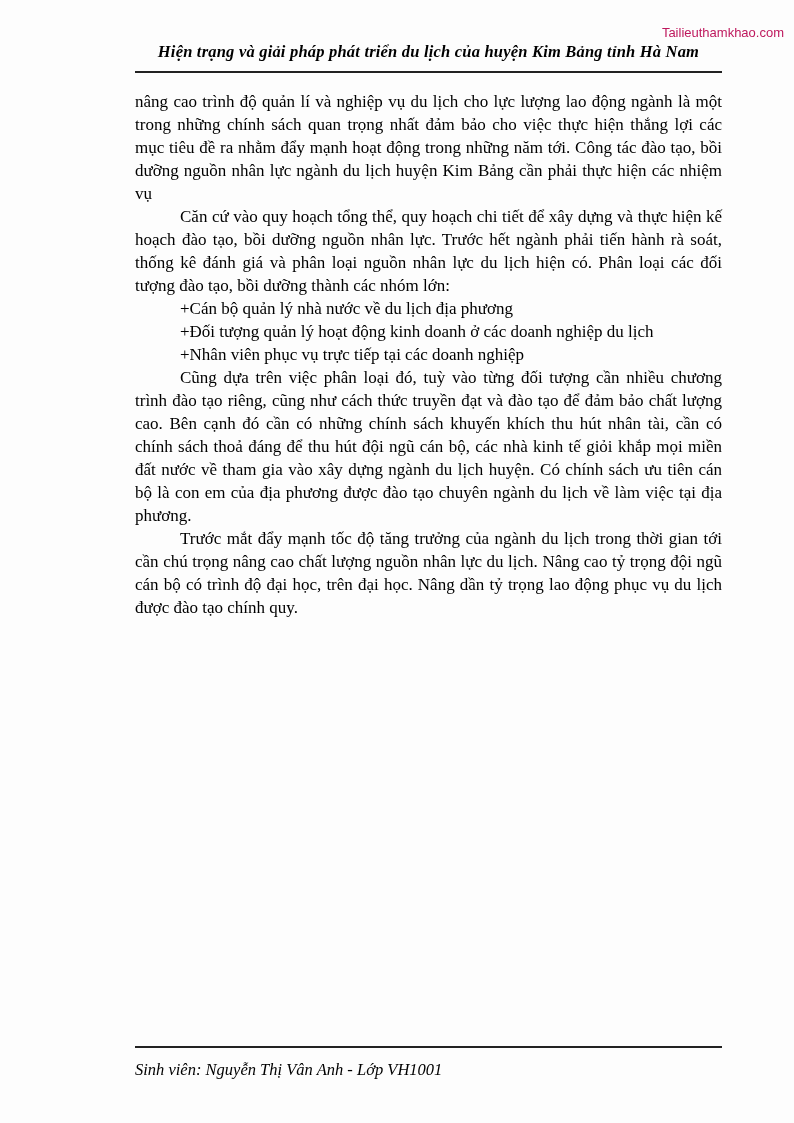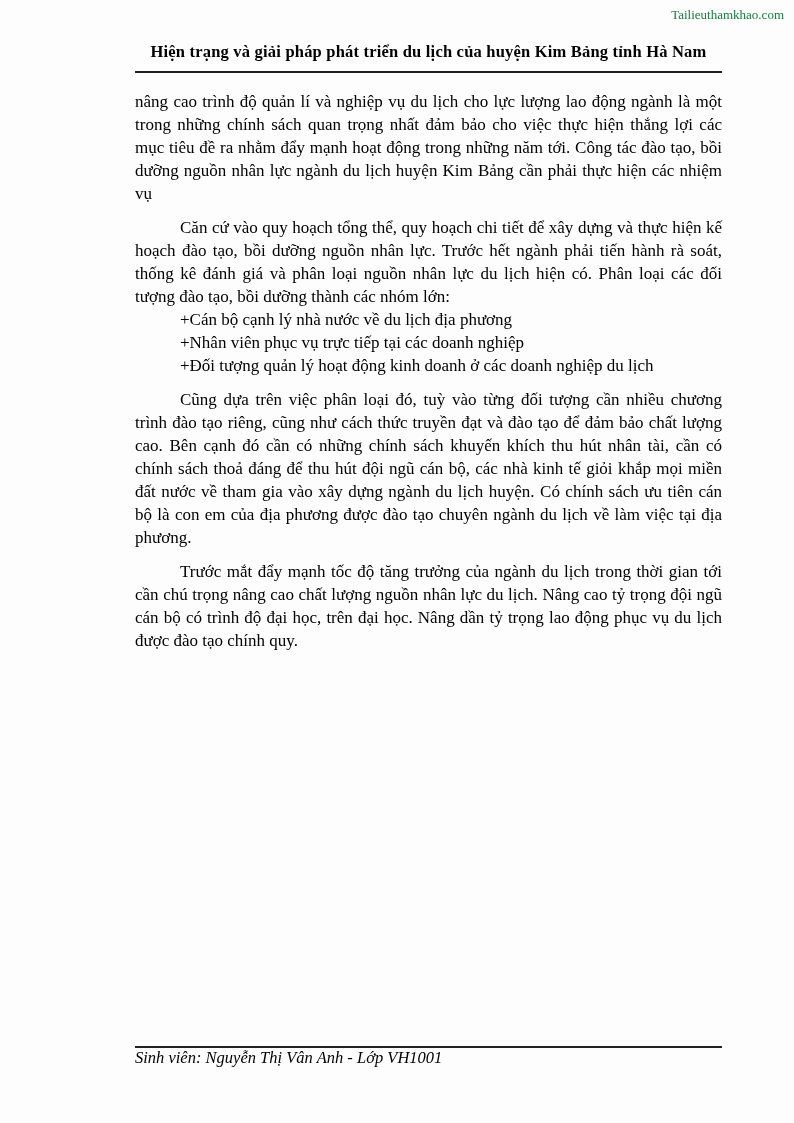--- a/index.html
+++ b/index.html
@@ -10,68 +10,69 @@
     color: #000;
   }
   .page {
     position: relative;
     width: 794px; height: 1123px;
     background: #fdfdfd;
     overflow: hidden;
   }
   .watermark {
     position: absolute;
-    top: 7px; right: 10px;
-    font-family: Liberation Serif, serif;
+    top: 25px; right: 10px;
+    font-family: Liberation Sans, sans-serif;
     font-size: 13px;
-    color: #15803d;
+    color: #be185d;
   }
   .header {
     position: absolute;
     left: 135px; right: 72px; top: 42px;
     text-align: center;
+    font-style: italic;
     font-weight: bold;
     font-size: 16.5px;
     letter-spacing: 0.2px;
     padding-bottom: 9px;
     border-bottom: 2px solid #222;
   }
   .body-text {
     position: absolute;
     left: 135px; right: 72px; top: 90px;
     font-size: 17px;
     line-height: 23px;
     text-align: justify;
   }
   .para.flush  { text-indent: 0; }
-  .para.indent { text-indent: 45px; margin-top: 11px; }
+  .para.indent { text-indent: 45px; }
   .para.item   { padding-left: 45px; text-align: left; }
   .footer {
     position: absolute;
     left: 135px; right: 72px; top: 1046px;
     border-top: 2px solid #222;
-    padding-top: 0;
+    padding-top: 12px;
     font-style: italic;
     font-size: 16.5px;
   }
 </style>
 </head>
 <body>
 
 <div class="page">
 
   <div class="watermark">Tailieuthamkhao.com</div>
 
   <div class="header">Hiện trạng và giải pháp phát triển du lịch của huyện Kim Bảng tỉnh Hà Nam</div>
 
   <main class="body-text">
       <p class="para flush">nâng cao trình độ quản lí và nghiệp vụ du lịch cho lực lượng lao động ngành là một trong những chính sách quan trọng nhất đảm bảo cho việc thực hiện thắng lợi các mục tiêu đề ra nhằm đẩy mạnh hoạt động trong những năm tới. Công tác đào tạo, bồi dưỡng nguồn nhân lực ngành du lịch huyện Kim Bảng cần phải thực hiện các nhiệm vụ</p>
       <p class="para indent">Căn cứ vào quy hoạch tổng thể, quy hoạch chi tiết để xây dựng và thực hiện kế hoạch đào tạo, bồi dưỡng nguồn nhân lực. Trước hết ngành phải tiến hành rà soát, thống kê đánh giá và phân loại nguồn nhân lực du lịch hiện có. Phân loại các đối tượng đào tạo, bồi dưỡng thành các nhóm lớn:</p>
-      <p class="para item">+Cán bộ cạnh lý nhà nước về du lịch địa phương</p>
+      <p class="para item">+Cán bộ quản lý nhà nước về du lịch địa phương</p>
+      <p class="para item">+Đối tượng quản lý hoạt động kinh doanh ở các doanh nghiệp du lịch</p>
       <p class="para item">+Nhân viên phục vụ trực tiếp tại các doanh nghiệp</p>
-      <p class="para item">+Đối tượng quản lý hoạt động kinh doanh ở các doanh nghiệp du lịch</p>
       <p class="para indent">Cũng dựa trên việc phân loại đó, tuỳ vào từng đối tượng cần nhiều chương trình đào tạo riêng, cũng như cách thức truyền đạt và đào tạo để đảm bảo chất lượng cao. Bên cạnh đó cần có những chính sách khuyến khích thu hút nhân tài, cần có chính sách thoả đáng để thu hút đội ngũ cán bộ, các nhà kinh tế giỏi khắp mọi miền đất nước về tham gia vào xây dựng ngành du lịch huyện. Có chính sách ưu tiên cán bộ là con em  của địa phương được đào tạo chuyên ngành du lịch về làm việc tại địa phương.</p>
       <p class="para indent">Trước mắt đẩy mạnh tốc độ tăng trưởng của ngành du lịch trong thời gian tới cần chú trọng nâng cao chất lượng nguồn nhân lực du lịch. Nâng cao tỷ trọng đội ngũ cán bộ có trình độ đại học, trên đại học. Nâng dần tỷ trọng lao động phục vụ du lịch được đào tạo chính quy.</p>
     </main>
 
   <div class="footer">Sinh viên: Nguyễn Thị Vân Anh - Lớp VH1001</div>
 
 </div>
 
 </body></html>

